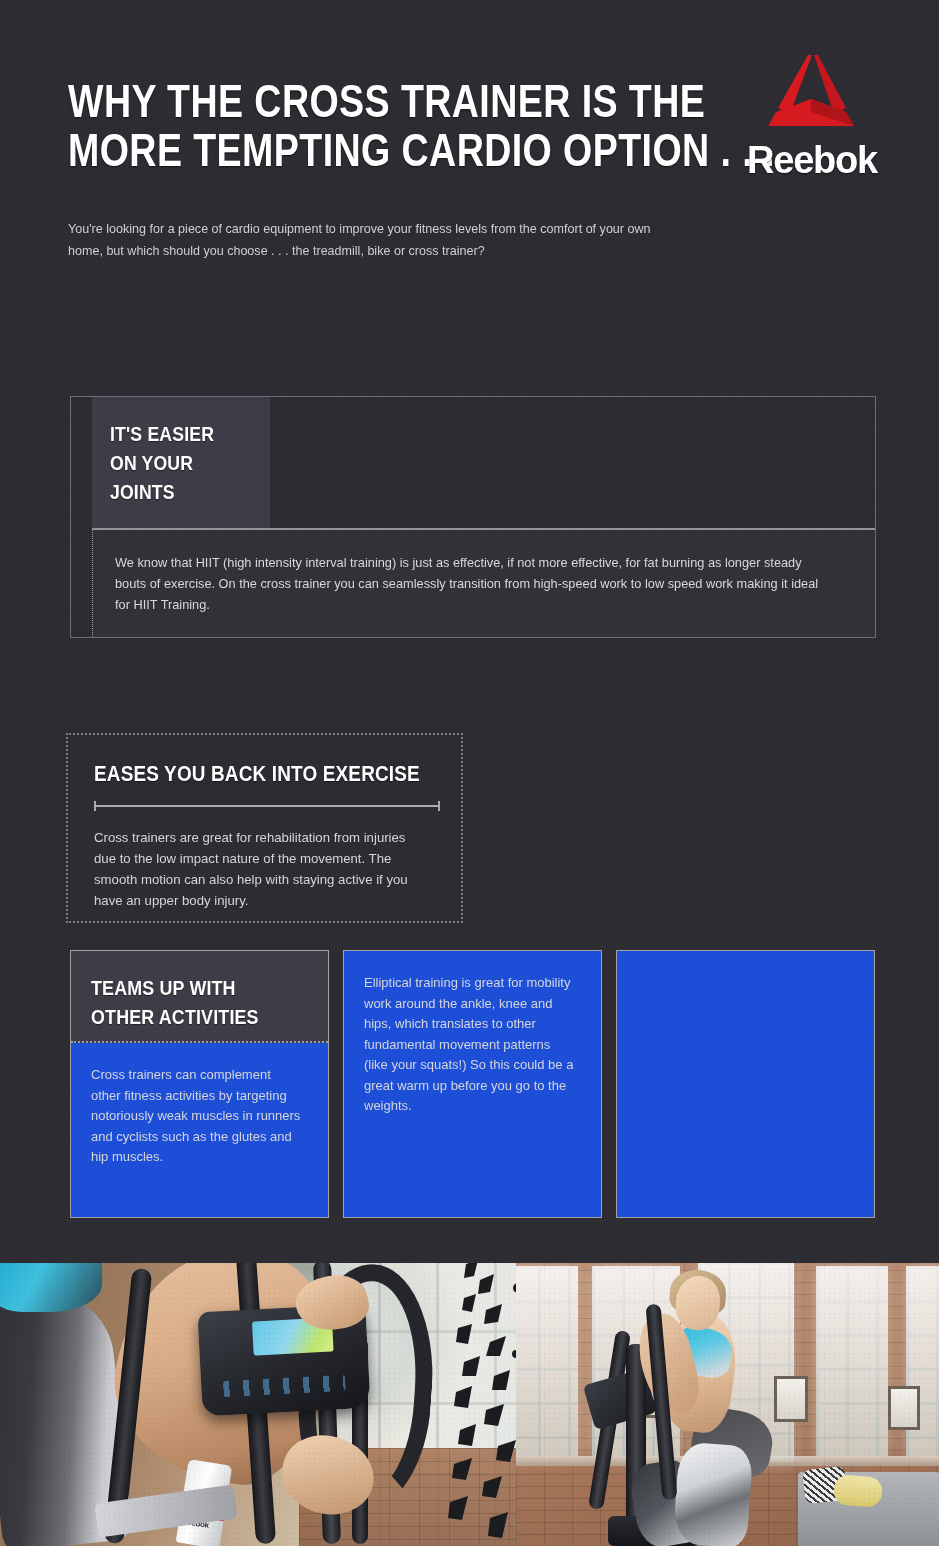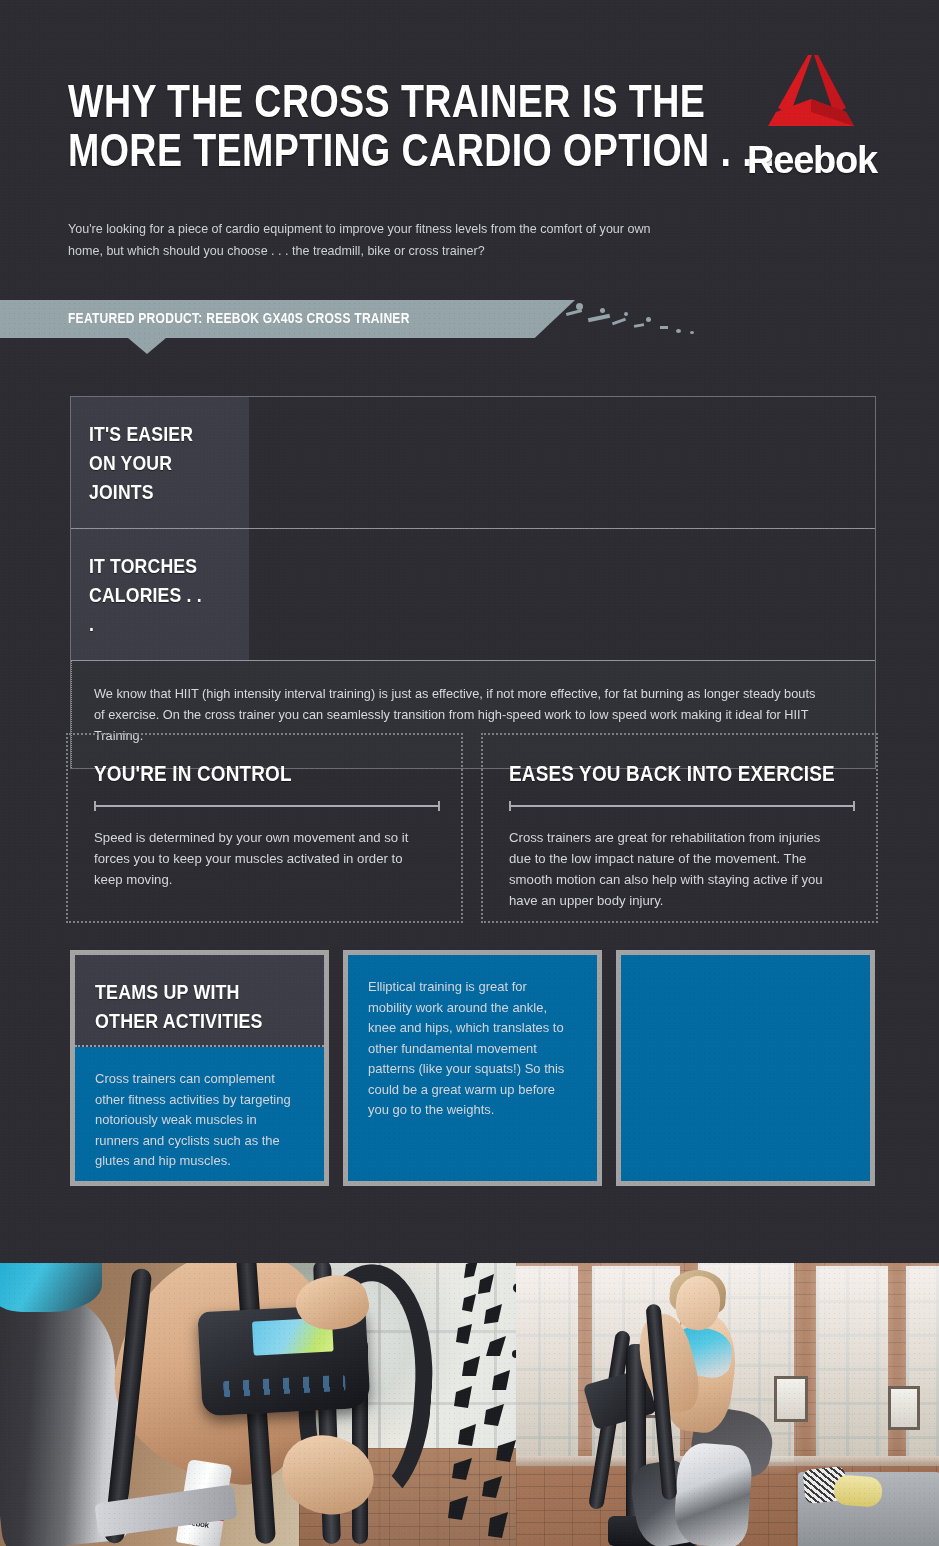--- a/index.html
+++ b/index.html
@@ -131,21 +131,21 @@
   .splat { position: absolute; background: #94a4a9; }
 
   
   .rows {
     position: absolute;
     left: 70px;
     top: 396px;
     width: 806px;
     border: 1px solid #6d6e78;
   }
-  .row { display: flex; position: relative; }
+  .row { display: flex; position: relative; margin-left: 21px; }
   .row + .row { border-top: 1px solid #93949d; }
   .row-head {
     width: 178px;
     flex: 0 0 178px;
     background: #3d3d47;
     padding: 22px 18px 22px 18px;
     display: flex;
     align-items: center;
   }
   .row-head-text {
@@ -236,23 +236,23 @@
   .trio {
     position: absolute;
     left: 70px;
     top: 950px;
     width: 806px;
     display: flex;
     gap: 14px;
   }
   .card {
     width: 259px;
-    height: 236px;
-    border: 5px solid #a3a3a3;
-    background: #0369a1;
+    height: 268px;
+    border: 1px solid #a3a3a3;
+    background: #1d4ed8;
   }
   .card-head {
     background: #3d3d47;
     padding: 22px 20px 18px 20px;
     height: 92px;
     border-bottom: 2px dotted #9a9ba4;
   }
   .card-title {
     color: #ffffff;
     font-size: 21px;
@@ -554,73 +554,43 @@
       <svg width="116" height="86" viewBox="0 0 116 86">
         <path d="M54 3 L58 3 L36 62 L24 56 Z" fill="#d71920"></path>
         <path d="M60 3 L64 3 L92 56 L80 62 Z" fill="#c4161c"></path>
         <path d="M22 60 L57 47 L92 60 L100 74 L14 74 Z" fill="#d71920"></path>
         <path d="M57 47 L92 60 L100 74 L57 60 Z" fill="#b01419"></path>
       </svg>
       <div class="logo-word">Reebok</div>
     </div>
   </div>
 
-  <div class="banner-wrap">
-    <div class="banner"></div>
-    <div class="banner-label">FEATURED PRODUCT: REEBOK GX40S CROSS TRAINER</div>
-    <div class="banner-pointer"></div>
-
-    <span class="splat" style="left:552px;top:4px;width:10px;height:4px;transform:rotate(-18deg)"></span>
-    <span class="splat" style="left:566px;top:11px;width:16px;height:3px;transform:rotate(-14deg)"></span>
-    <span class="splat" style="left:576px;top:3px;width:7px;height:7px;border-radius:50%"></span>
-    <span class="splat" style="left:588px;top:16px;width:22px;height:4px;transform:rotate(-12deg)"></span>
-    <span class="splat" style="left:600px;top:8px;width:5px;height:5px;border-radius:50%"></span>
-    <span class="splat" style="left:612px;top:20px;width:14px;height:3px;transform:rotate(-20deg)"></span>
-    <span class="splat" style="left:624px;top:12px;width:4px;height:4px;border-radius:50%"></span>
-    <span class="splat" style="left:634px;top:24px;width:10px;height:3px;transform:rotate(-10deg)"></span>
-    <span class="splat" style="left:646px;top:17px;width:5px;height:5px;border-radius:50%"></span>
-    <span class="splat" style="left:660px;top:26px;width:8px;height:3px"></span>
-    <span class="splat" style="left:676px;top:29px;width:5px;height:4px;border-radius:50%"></span>
-    <span class="splat" style="left:690px;top:31px;width:4px;height:3px;border-radius:50%"></span>
-  </div>
 
   <div class="rows">
 
     <div class="row">
       <div class="row-head">
         <div class="row-head-text">IT'S EASIER ON YOUR JOINTS</div>
       </div>
     </div>
 
     <div class="row">
-      <div class="row-head">
-        <div class="row-head-text">IT TORCHES CALORIES . . .</div>
-      </div>
     </div>
 
     <div class="row">
       <div class="row-body">
         <div class="row-body-text">
           <span>We know that HIIT (high intensity interval training) is just as effective, if not more effective, for fat burning as longer steady bouts of exercise. On the cross trainer you can seamlessly transition from high-speed work to low speed work making it ideal for HIIT Training.</span>
         </div>
       </div>
     </div>
   </div>
 
   <div class="duo">
 
-    <div class="duo-box">
-      <div class="duo-title">YOU'RE IN CONTROL</div>
-      <div class="dim-line">
-        <span class="cap left"></span>
-        <span class="bar"></span>
-        <span class="cap right"></span>
-      </div>
-      <div class="duo-text">Speed is determined by your own movement and so it forces you to keep your muscles activated in order to keep moving.</div>
-    </div>
 
     <div class="duo-box">
       <div class="duo-title">EASES YOU BACK INTO EXERCISE</div>
       <div class="dim-line">
         <span class="cap left"></span>
         <span class="bar"></span>
         <span class="cap right"></span>
       </div>
       <div class="duo-text">Cross trainers are great for rehabilitation from injuries due to the low impact nature of the movement. The smooth motion can also help with staying active if you have an upper body injury.</div>
     </div>

